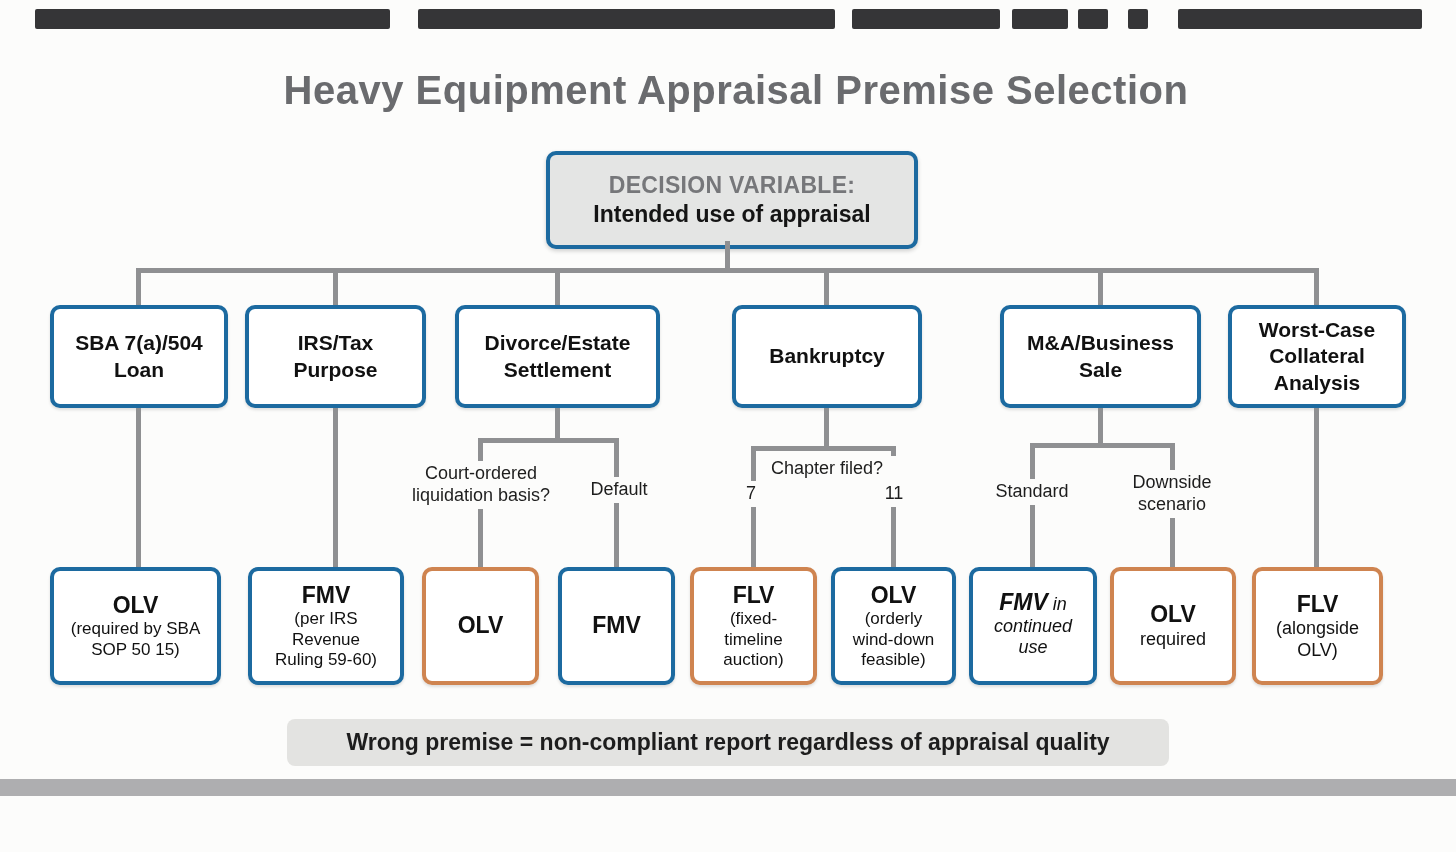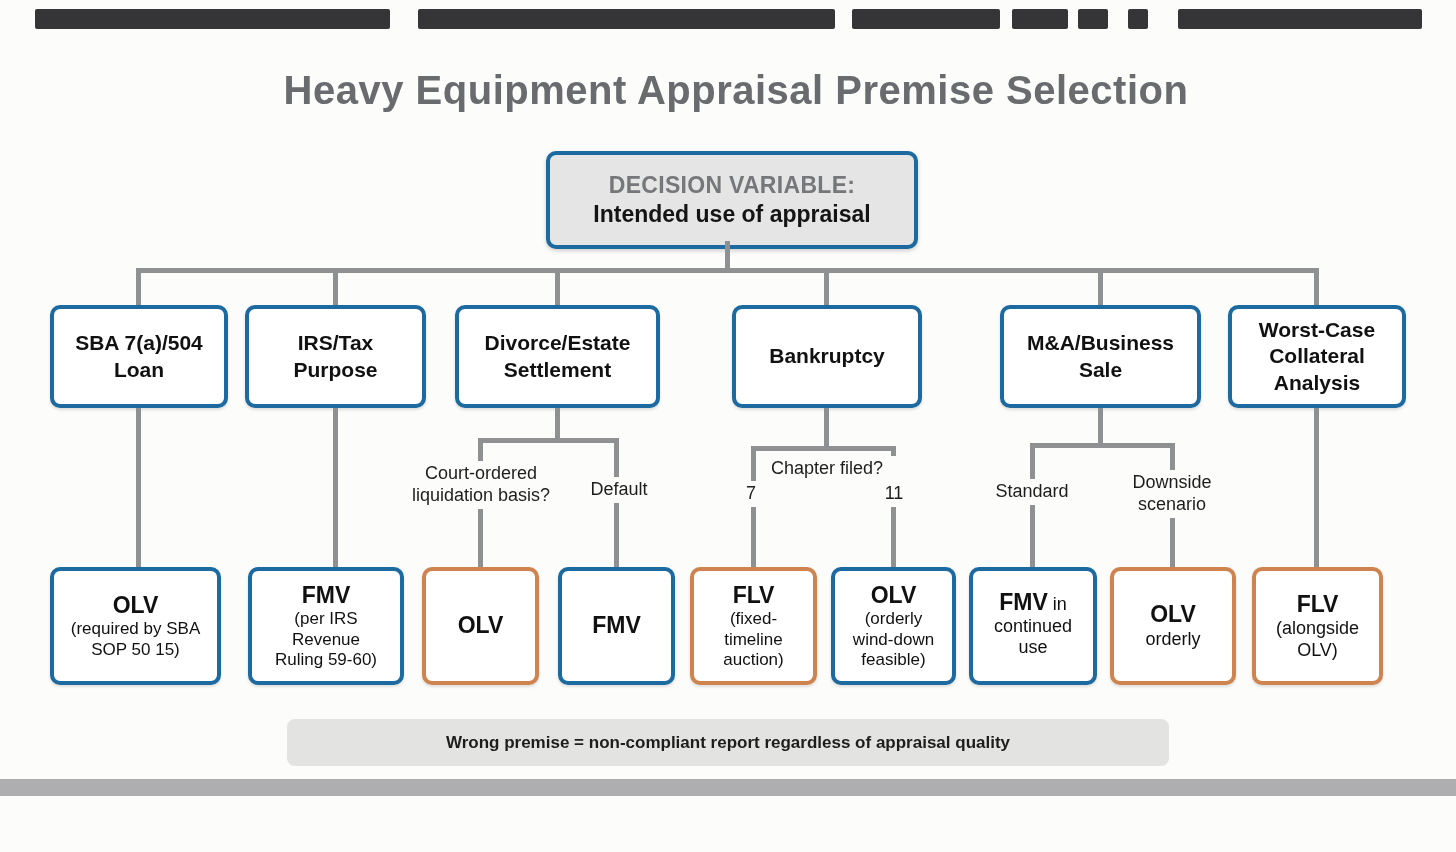--- a/index.html
+++ b/index.html
@@ -41,28 +41,28 @@
     border-radius:10px;background:#ffffff;
     display:flex;flex-direction:column;justify-content:center;align-items:center;
     text-align:center;color:#111;padding:0 10px;
     box-shadow:0 2px 3px rgba(0,0,0,.12);
   }
   .c-blue{border:4px solid var(--blue);}
   .c-orange{border:4px solid var(--orange);}
   .oc-title{font-size:23px;font-weight:bold;line-height:1.15;}
   .oc-detail{font-size:17px;line-height:1.2;margin-top:1px;}
   .obox.tight{padding:0 20px;}
-  .obox.inline{display:block;padding:18px 10px 4px 10px;line-height:1.25;}
+  .obox.inline{display:block;padding:18px 10px 4px 10px;line-height:1.25;font-style:italic;}
   .obox.inline .oc-title{display:inline;}
   .obox.inline .oc-detail{display:inline;font-size:18px;margin-left:5px;}
   .banner{
     position:absolute;left:287px;top:719px;width:882px;height:47px;
     background:#e3e3e1;border-radius:8px;
     display:flex;justify-content:center;align-items:center;
-    font-size:17px;font-weight:bold;color:#1d1d1d;
+    font-size:23px;font-weight:bold;color:#1d1d1d;
   }
   .footer{
     position:absolute;left:0;top:810px;width:1456px;text-align:center;
     font-size:21px;color:#8d8d8f;letter-spacing:2px;
   }
 </style>
 </head>
 <body>
 
 <div class="stage" style="--blue: #1c6aa0; --orange: #cf8450; --gray: #8f9092;">
@@ -160,21 +160,21 @@
   </div>
   <div class="obox c-blue" style="left:831px;width:125px;">
     <div class="oc-title">OLV</div>
     <div class="oc-detail">(orderly wind-down feasible)</div>
   </div>
   <div class="obox c-blue inline" style="left:969px;width:128px;">
     <span class="oc-title">FMV</span><span class="oc-detail">in continued use</span>
   </div>
   <div class="obox c-orange" style="left:1110px;width:126px;">
     <div class="oc-title">OLV</div>
-    <div class="oc-detail" style="font-size:18px;">orderly</div>
+    <div class="oc-detail" style="font-size:18px;">required</div>
   </div>
   <div class="obox c-orange" style="left:1252px;width:131px;">
     <div class="oc-title">FLV</div>
     <div class="oc-detail" style="font-size:18px;">(alongside OLV)</div>
   </div>
 
   <div class="banner">Wrong premise = non-compliant report regardless of appraisal quality</div>
 
   <div class="bottom-band"></div>
 

